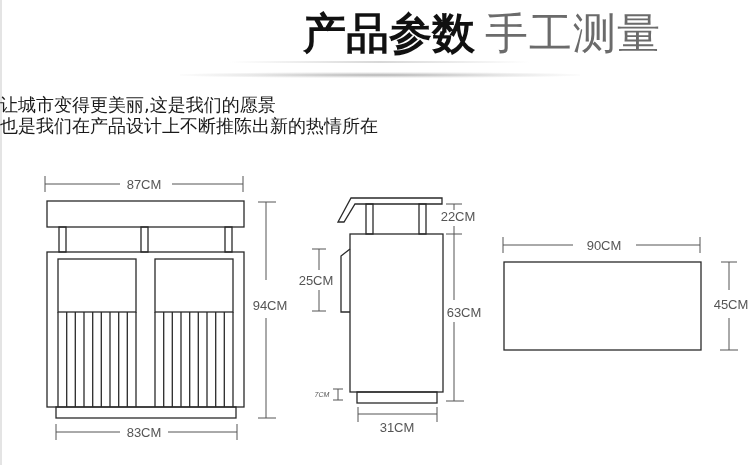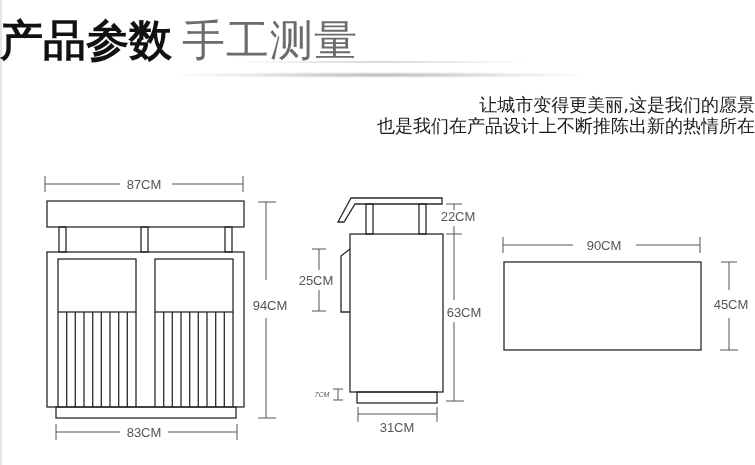--- a/index.html
+++ b/index.html
@@ -3,41 +3,41 @@
   <meta charset="utf-8">
   <style>
     html, body { margin: 0; padding: 0; }
     body {
       width: 755px; height: 465px; overflow: hidden; position: relative;
       background: #ffffff;
       font-family: "DejaVu Sans", "Liberation Sans", sans-serif;
     }
     .left-edge { position: absolute; left: 0; top: 0; width: 2px; height: 465px; background: #e4e4e4; }
     .title-wrap {
-      position: absolute; left: 0; top: 12px; width: 661px; height: 60px;
-      text-align: left; white-space: nowrap;
+      position: absolute; left: 0; top: 5px; width: 661px; height: 60px;
+      text-align: right; white-space: nowrap;
     }
     .title-bold {
       display: inline-block; font-size: 43px; font-weight: bold; color: #111111;
       letter-spacing: 0px; vertical-align: middle;
     }
     .title-light {
       display: inline-block; font-size: 43px; font-weight: normal; color: #6b6b6b;
       margin-left: 10px; vertical-align: middle; letter-spacing: 1px;
     }
     .title-shadow {
       position: absolute; left: 180px; top: 72px; width: 400px; height: 6px;
       background: radial-gradient(ellipse at center, rgba(120,120,120,0.55) 0%, rgba(160,160,160,0.25) 45%, rgba(255,255,255,0) 75%);
     }
     .title-faint {
       position: absolute; left: 230px; top: 61px; width: 300px; height: 2px;
       background: linear-gradient(90deg, rgba(255,255,255,0), rgba(190,190,190,0.6), rgba(255,255,255,0));
     }
     .slogan {
-      position: absolute; left: 0; width: 755px; text-align: right;
+      position: absolute; left: 0; width: 755px; text-align: left;
       font-size: 18px; color: #1a1a1a; white-space: nowrap;
     }
     .slogan.l1 { top: 93px; }
     .slogan.l2 { top: 114px; }
     svg.drawing { position: absolute; left: 0; top: 0; }
     .dim-text {
       font-family: "Liberation Sans", "DejaVu Sans", sans-serif;
       fill: #555555; font-size: 13px;
     }
     .dim-small { font-size: 7px; font-style: italic; }

